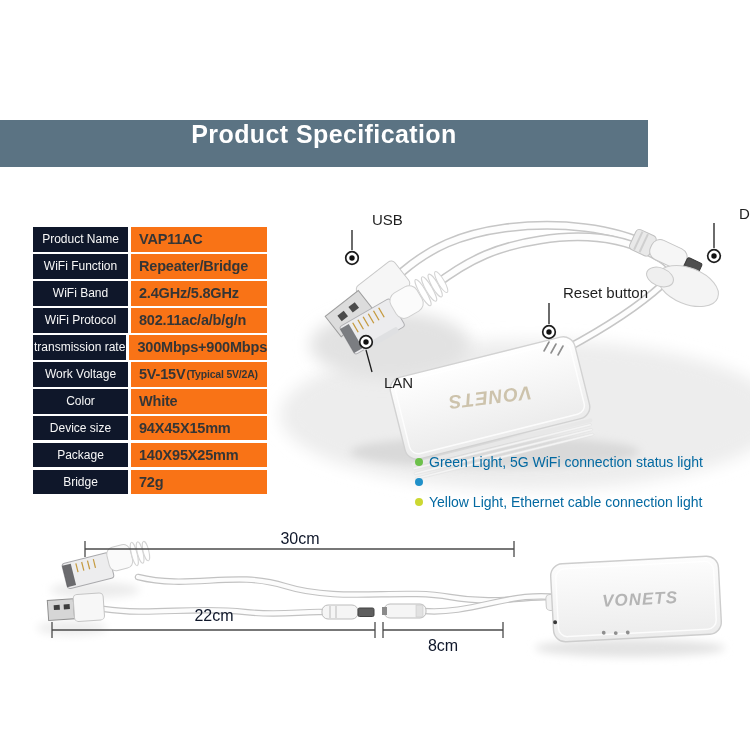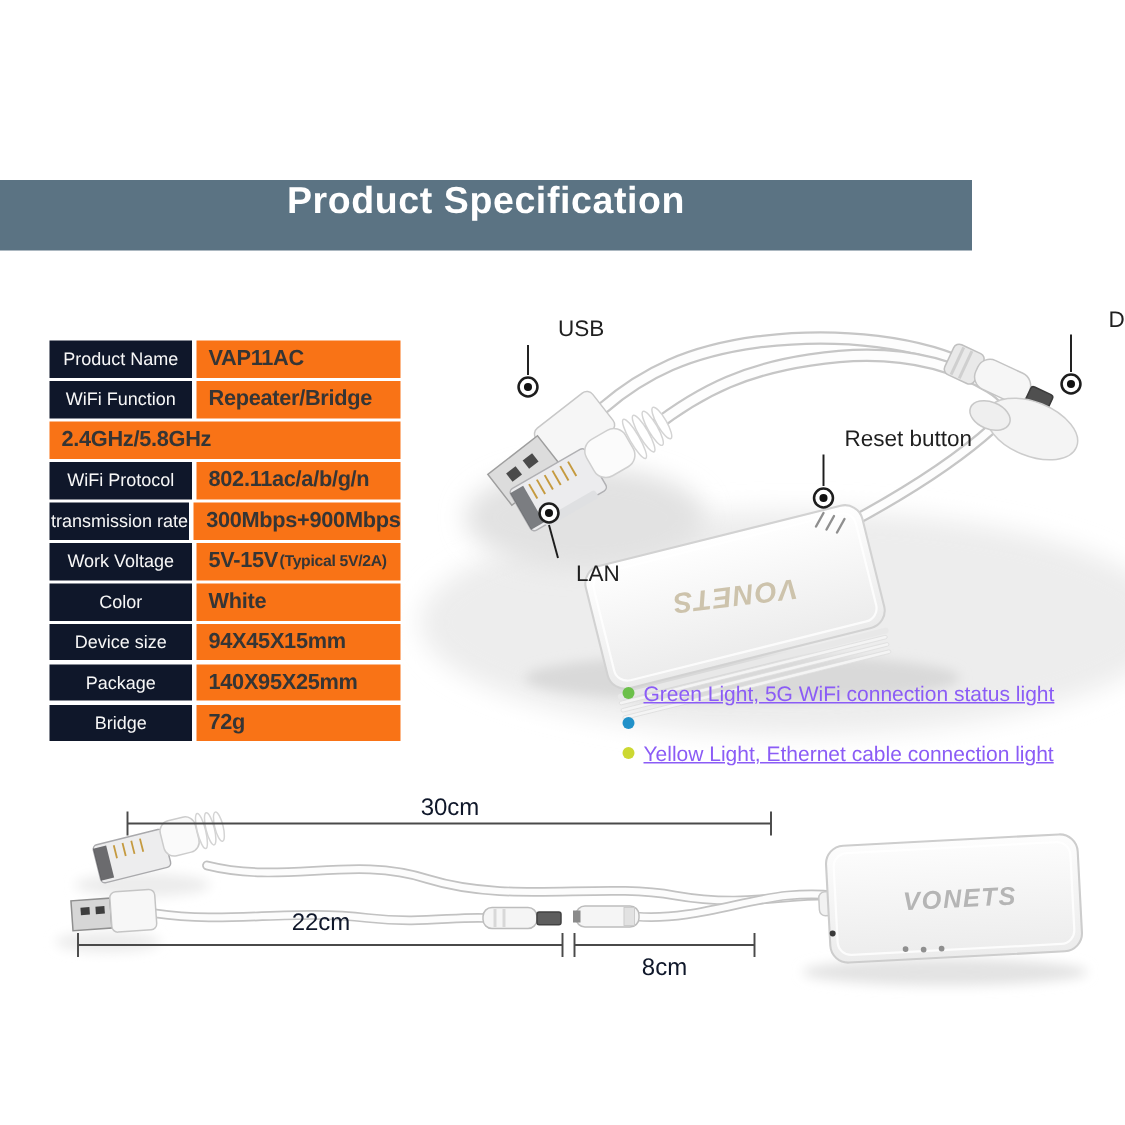--- a/index.html
+++ b/index.html
@@ -36,21 +36,21 @@
   }
   .spec-note{font-size:10.5px;font-weight:bold;margin-left:1px;}
 
   
   .callout{color:#1f1f1f;font-size:15px;white-space:nowrap;margin-left:35px;}
 
   
   .legend{left:415px;top:452px;}
   .legend-item{display:flex;align-items:center;height:20px;}
   .legend-bullet{width:8px;height:8px;border-radius:50%;margin-right:6px;flex:none;}
-  .legend-text{font-size:14px;color:#8b5cf6;white-space:nowrap;text-decoration:underline;}
+  .legend-text{font-size:14px;color:#0369a1;white-space:nowrap;}
 
   
   .dim{color:#0f172a;font-size:16px;width:60px;text-align:center;white-space:nowrap;}
 </style>
 </head>
 <body>
 
 <svg id="art" width="750" height="750" viewBox="0 0 750 750">
   <defs>
     <filter id="b8" x="-50%" y="-50%" width="200%" height="200%">
@@ -260,20 +260,21 @@
 <div class="layer spec-table">
   <div class="spec-row">
     <div class="spec-label">Product Name</div>
     <div class="spec-value">VAP11AC</div>
   </div>
   <div class="spec-row">
     <div class="spec-label">WiFi Function</div>
     <div class="spec-value">Repeater/Bridge</div>
   </div>
   <div class="spec-row">
+    <div class="spec-label">WiFi Band</div>
     <div class="spec-value">2.4GHz/5.8GHz</div>
   </div>
   <div class="spec-row">
     <div class="spec-label">WiFi Protocol</div>
     <div class="spec-value">802.11ac/a/b/g/n</div>
   </div>
   <div class="spec-row">
     <div class="spec-label">transmission rate</div>
     <div class="spec-value">300Mbps+900Mbps</div>
   </div>

